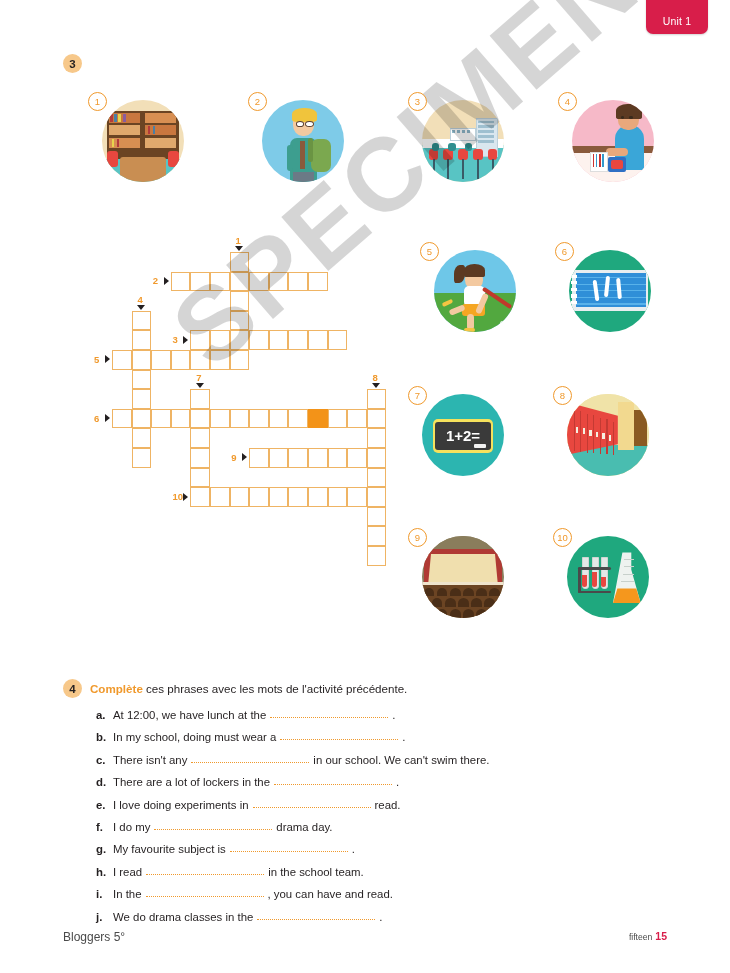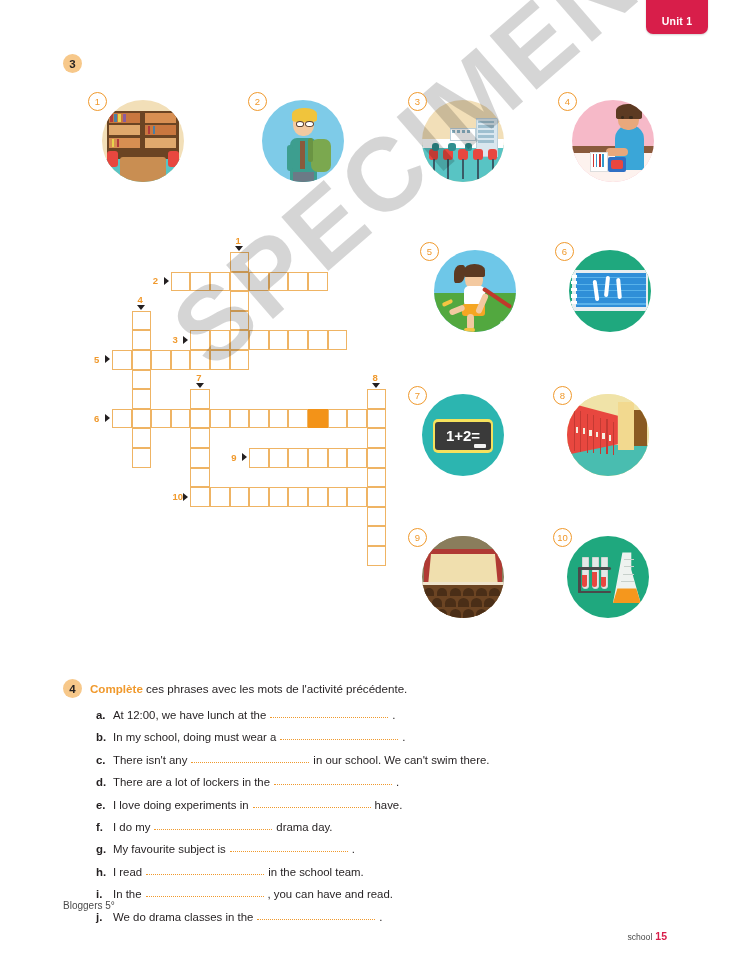--- a/index.html
+++ b/index.html
@@ -13,21 +13,21 @@
 
   
   .unit-tab{
     position:absolute;top:-14px;right:22px;
     width:62px;height:48px;
     background:#d81e4a;border-radius:7px;
     box-shadow:0 1px 2px rgba(0,0,0,.18);
   }
   .unit-tab span{
     position:absolute;left:0;right:0;bottom:7px;
-    text-align:center;color:#fff;font-size:10.5px;font-weight:bold;
+    text-align:center;color:#fff;font-size:10.5px;font-weight:normal;
     letter-spacing:.2px;
   }
 
   
   .ex-head{position:absolute;display:flex;align-items:center;}
   .ex-num{
     width:19px;height:19px;border-radius:50%;
     background:#f7c88a;color:#231f20;
     font-size:11.5px;font-weight:bold;
     display:flex;align-items:center;justify-content:center;
@@ -89,21 +89,21 @@
   .sent .lt{font-weight:bold;width:17px;flex:0 0 auto;}
   .sent .pre{white-space:pre;}
   .sent .post{white-space:pre;}
   .blank{
     display:inline-block;height:10px;
     border-bottom:1.1px dotted #f0992c;
     margin:0 4px;position:relative;top:-1px;
   }
 
   
-  .footer-left{position:absolute;left:63px;top:900px;font-size:10px;color:#4a4a4a;}
+  .footer-left{position:absolute;left:63px;top:930px;font-size:12px;color:#4a4a4a;}
   .footer-right{position:absolute;right:63px;top:930px;font-size:8.6px;color:#4a4a4a;}
   .footer-right b{color:#d81e4a;font-size:10.5px;margin-left:3px;}
 </style>
 </head>
 <body>
 
 <div class="page">
 
   <div class="unit-tab">
     <span>Unit 1</span>
@@ -474,21 +474,21 @@
       <div class="sent">
         <span class="lt">d.</span>
         <span class="pre">There are a lot of lockers in the</span>
         <span class="blank" style="width: 118px;"></span>
         <span class="post">.</span>
       </div>
       <div class="sent">
         <span class="lt">e.</span>
         <span class="pre">I love doing experiments in</span>
         <span class="blank" style="width: 118px;"></span>
-        <span class="post">have.</span>
+        <span class="post">read.</span>
       </div>
       <div class="sent">
         <span class="lt">f.</span>
         <span class="pre">I do my</span>
         <span class="blank" style="width: 118px;"></span>
         <span class="post">drama day.</span>
       </div>
       <div class="sent">
         <span class="lt">g.</span>
         <span class="pre">My favourite subject is</span>
@@ -509,15 +509,15 @@
       </div>
       <div class="sent">
         <span class="lt">j.</span>
         <span class="pre">We do drama classes in the</span>
         <span class="blank" style="width: 118px;"></span>
         <span class="post">.</span>
       </div>
     </div>
 
   <div class="footer-left">Bloggers 5°</div>
-  <div class="footer-right"><span>school</span><b>15</b></div>
+  <div class="footer-right"><span>fifteen</span><b>15</b></div>
 
 </div>
 
 </body></html>

